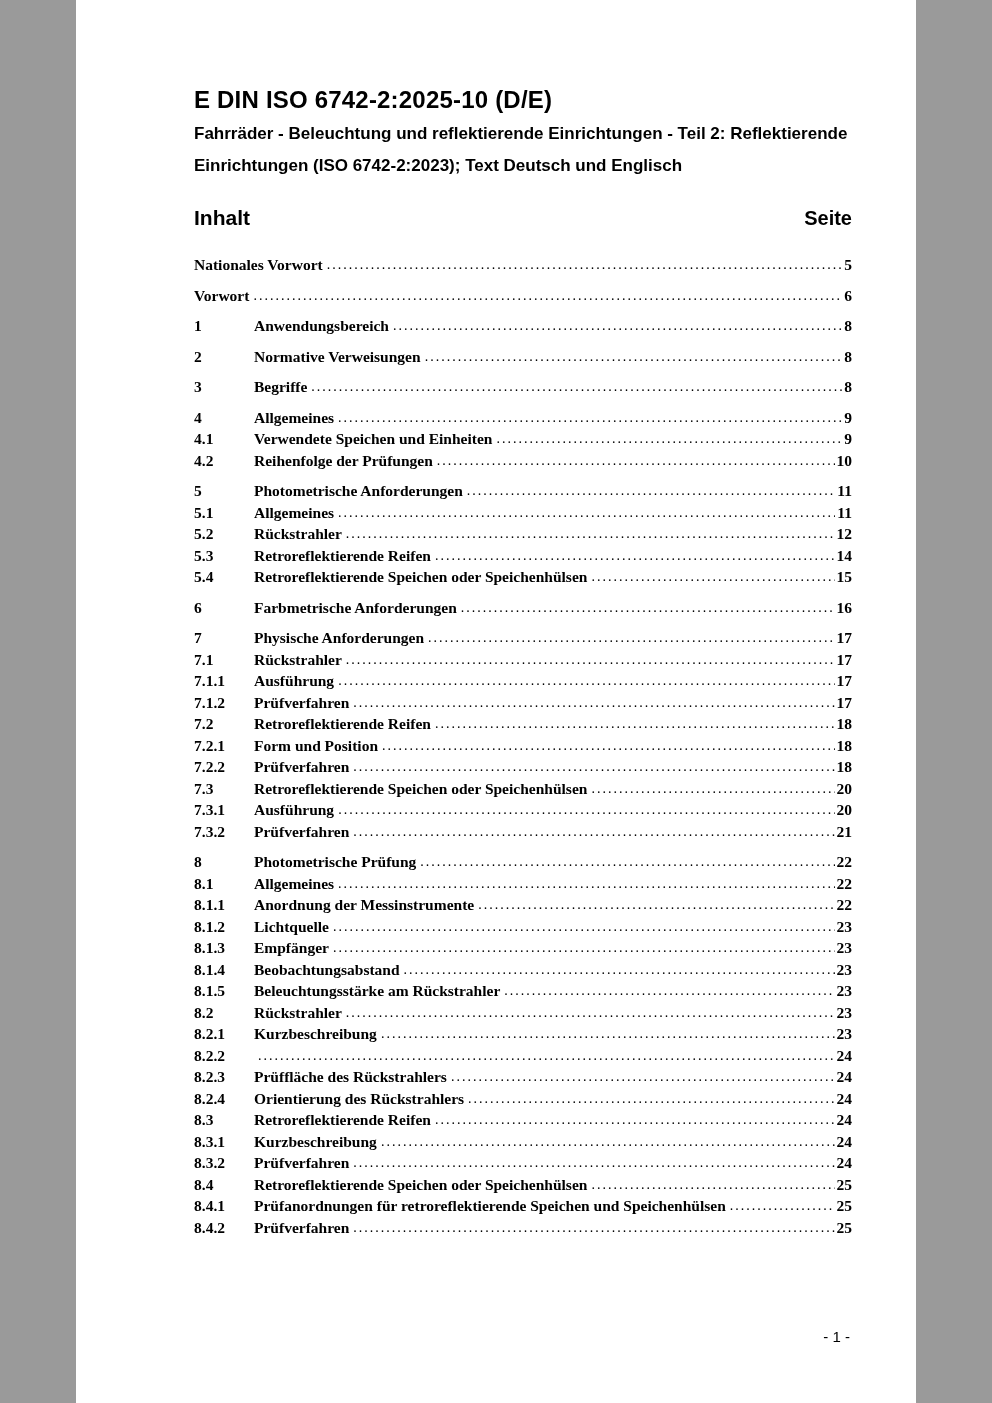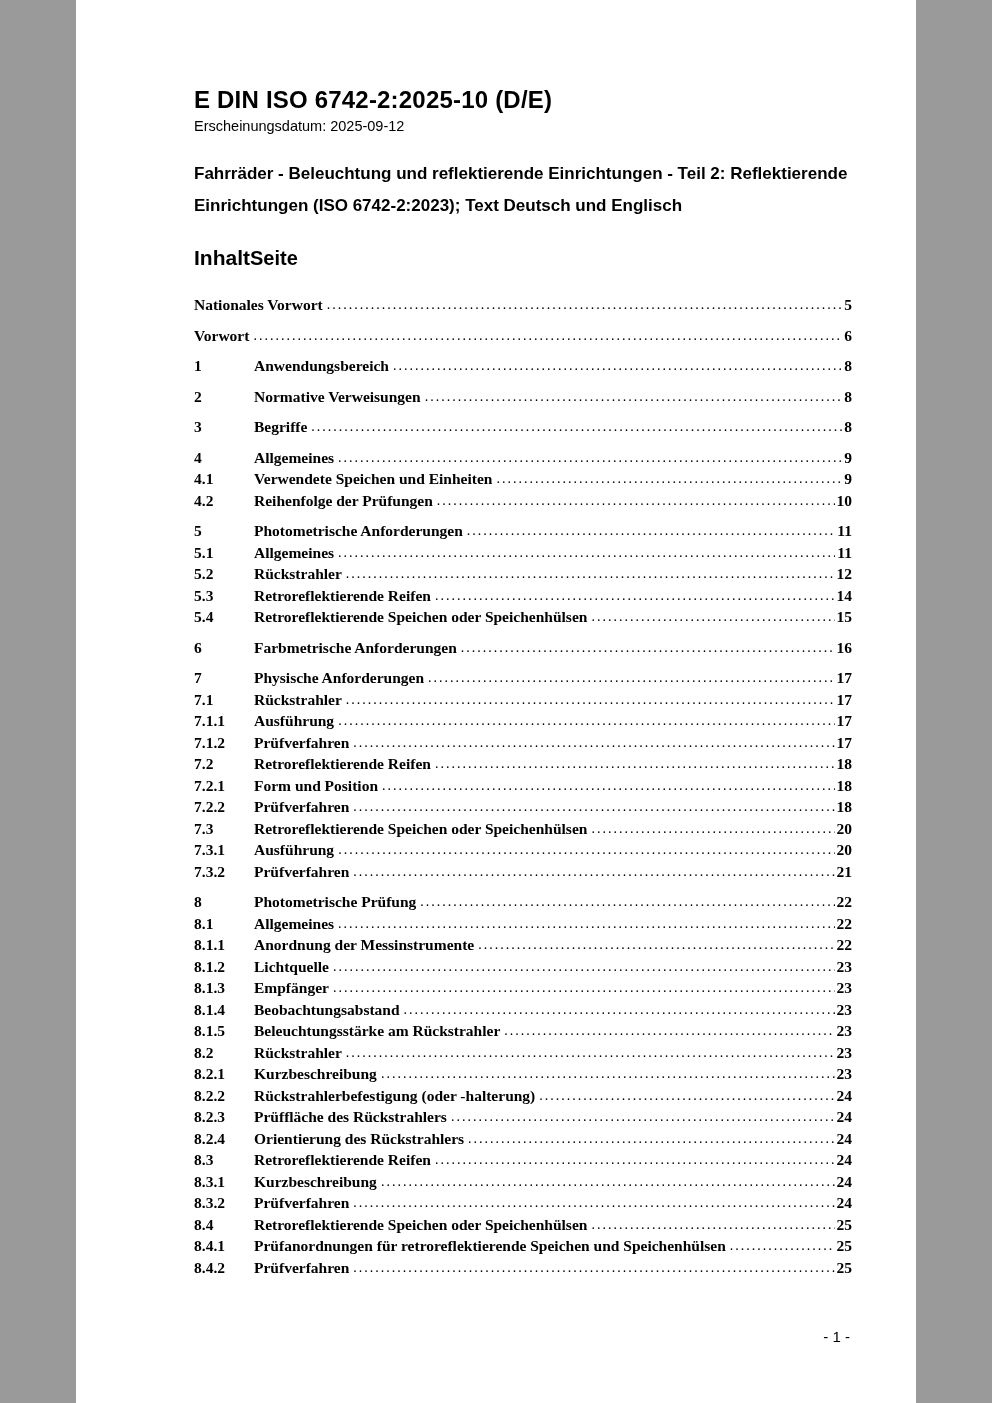--- a/index.html
+++ b/index.html
@@ -31,21 +31,21 @@
     font-weight: bold;
     line-height: 32px;
     margin: 0 0 24px 0;
     max-width: 800px;
   }
   .doc-title.en { margin-bottom: 42px; }
   
   .toc-head {
     display: flex;
     align-items: baseline;
-    justify-content: flex-start;
+    justify-content: space-between;
     margin: 0 0 24px 0;
   }
   .toc-heading {
     font-size: 21px;
     font-weight: bold;
     margin: 0;
   }
   .toc-page-label {
     font-size: 20px;
     font-weight: bold;
@@ -96,21 +96,20 @@
     font-family: "Liberation Sans", sans-serif;
   }
 </style>
 </head>
 <body>
 
 <div class="page">
 
   <header>
     <h1 class="doc-number">E DIN ISO 6742-2:2025-10 (D/E)</h1>
-    <div class="pub-date">Erscheinungsdatum: 2025-09-12</div>
     <p class="doc-title de">Fahrräder - Beleuchtung und reflektierende Einrichtungen - Teil 2: Reflektierende Einrichtungen (ISO 6742-2:2023); Text Deutsch und Englisch</p>
   </header>
 
   <section class="toc">
     <div class="toc-head">
       <h2 class="toc-heading">Inhalt</h2>
       <span class="toc-page-label">Seite</span>
     </div>
     <div class="toc-list" id="toc-list">
         <div class="toc-group">
@@ -323,21 +322,20 @@
             <span class="toc-page">23</span>
           </div>
           <div class="toc-entry">
             <span class="toc-num">8.2.1</span>
             <span class="toc-title">Kurzbeschreibung</span>
             <span class="toc-dots"></span>
             <span class="toc-page">23</span>
           </div>
           <div class="toc-entry">
             <span class="toc-num">8.2.2</span>
-            <span class="toc-title">Rückstrahlerbefestigung (oder -halterung)</span>
             <span class="toc-dots"></span>
             <span class="toc-page">24</span>
           </div>
           <div class="toc-entry">
             <span class="toc-num">8.2.3</span>
             <span class="toc-title">Prüffläche des Rückstrahlers</span>
             <span class="toc-dots"></span>
             <span class="toc-page">24</span>
           </div>
           <div class="toc-entry">

